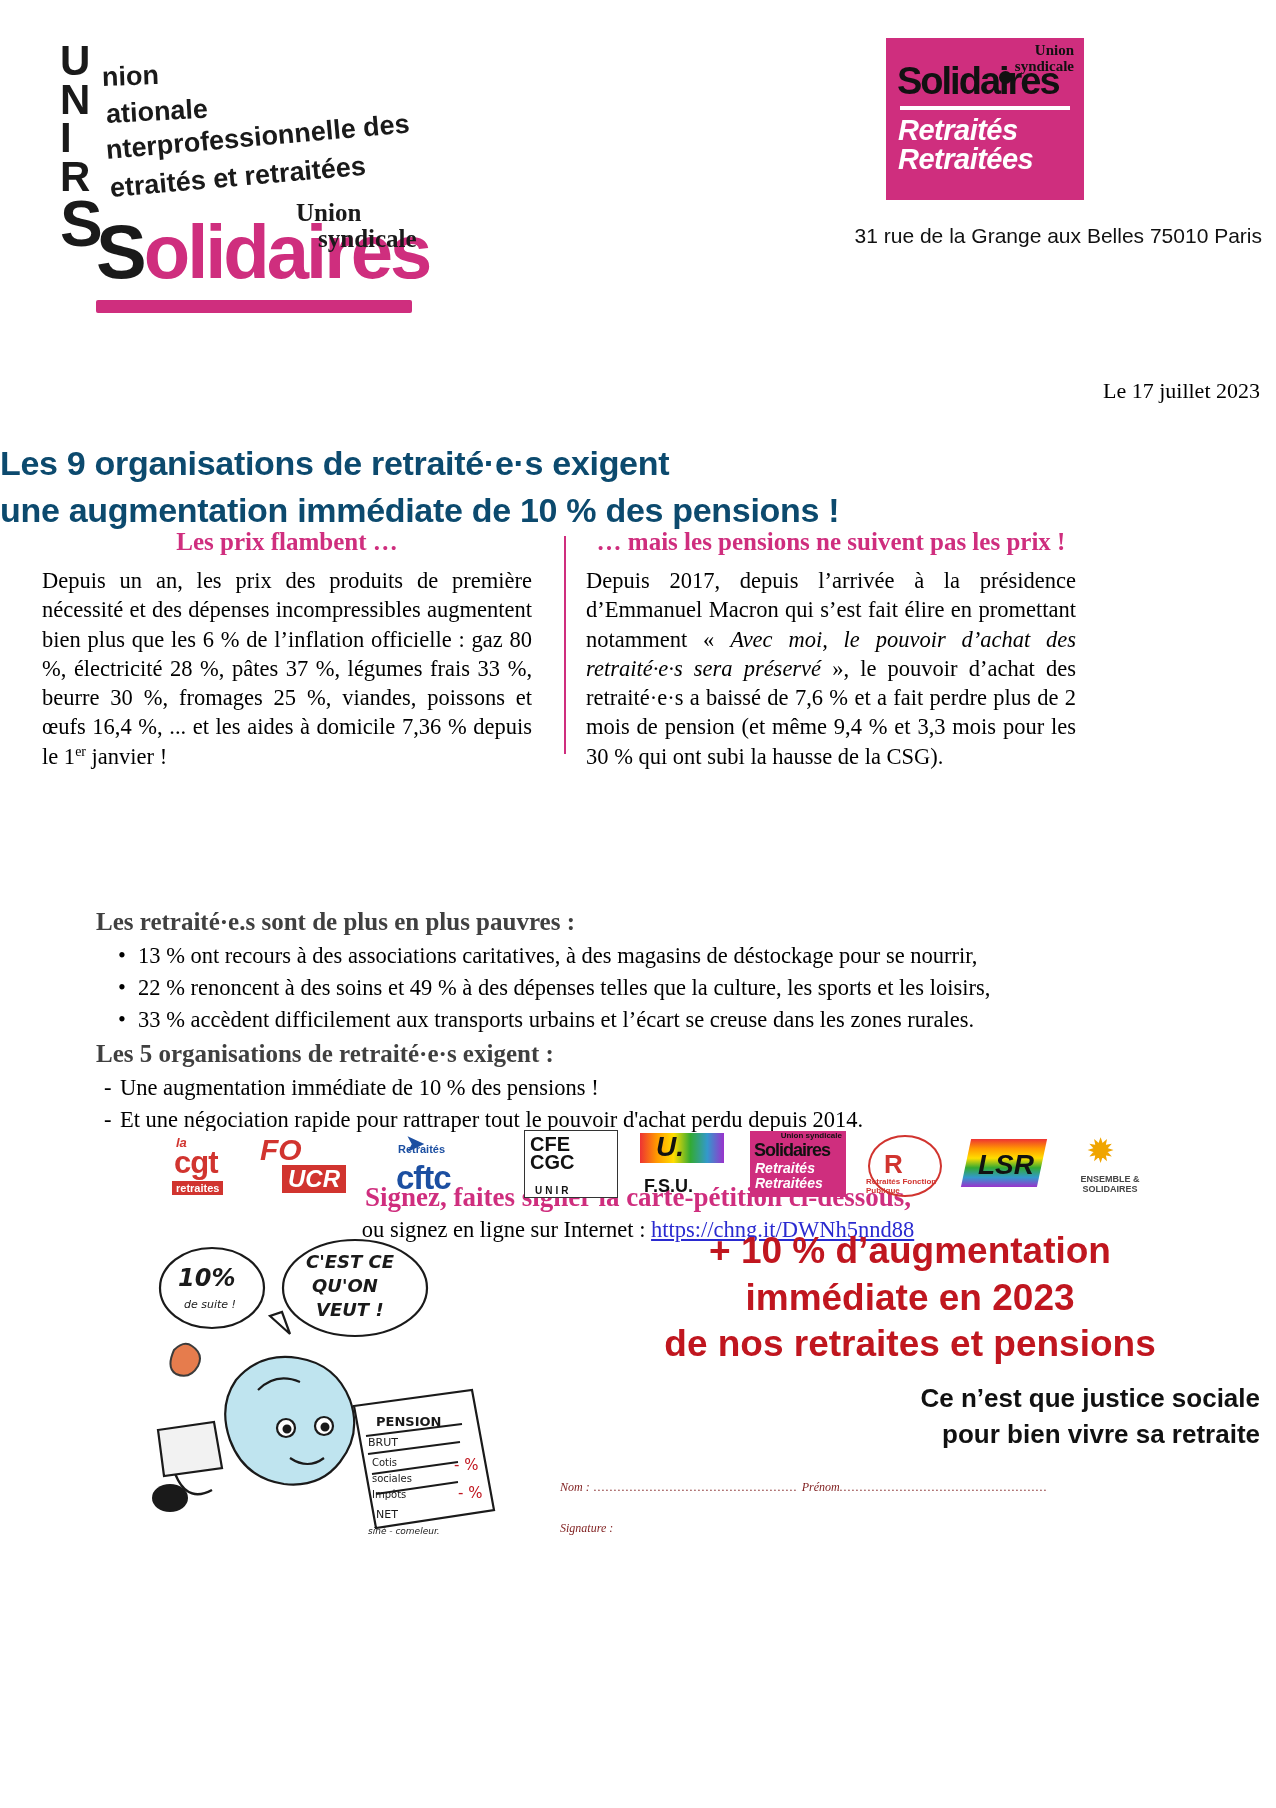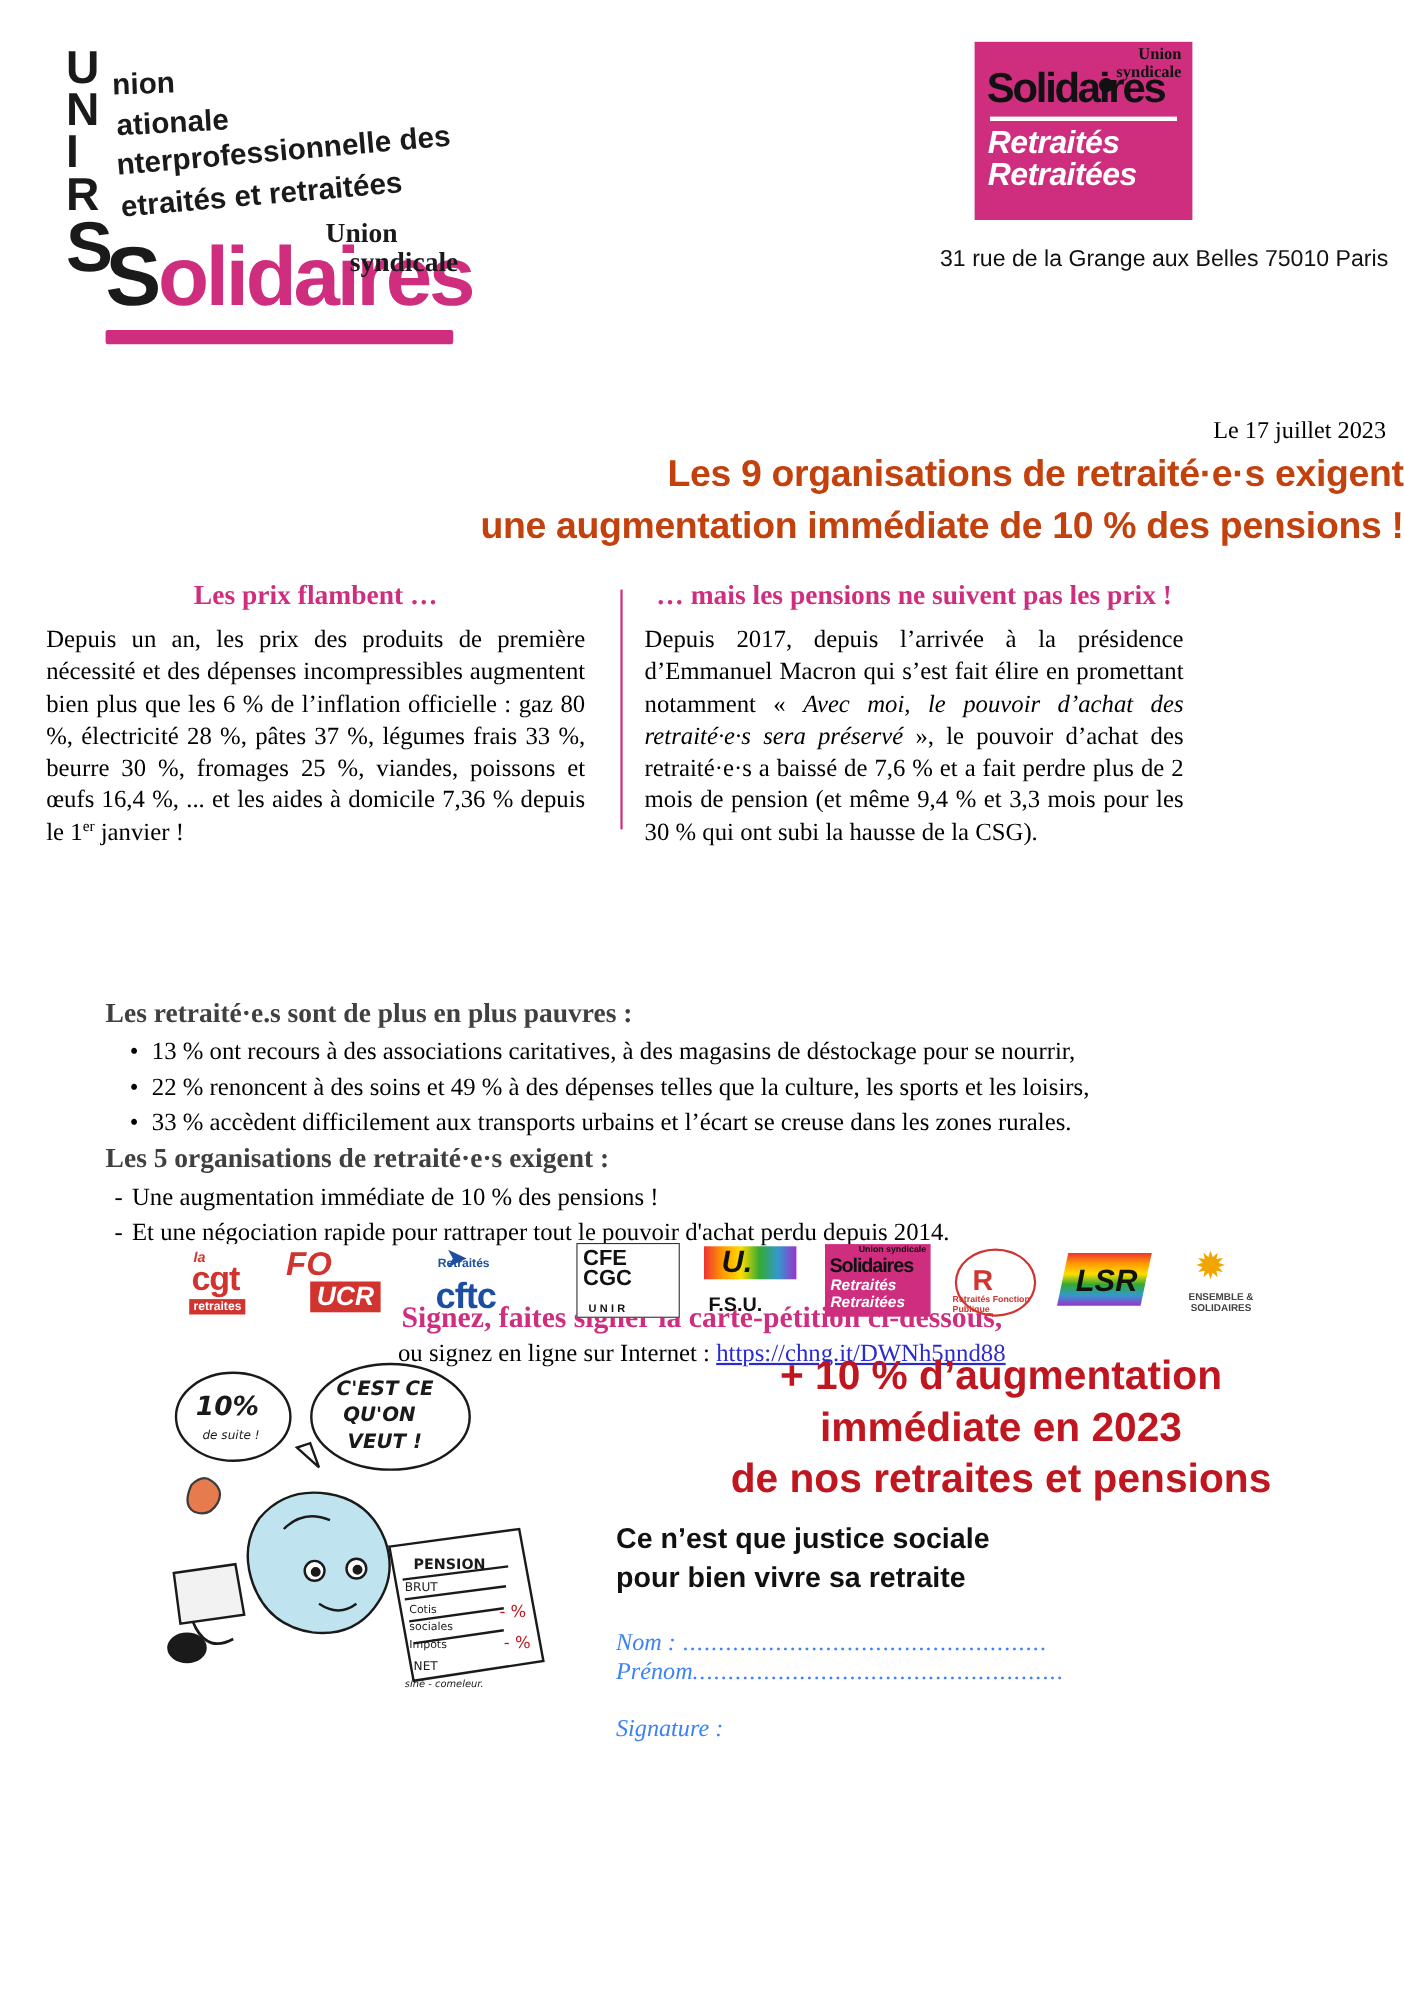--- a/index.html
+++ b/index.html
@@ -88,22 +88,22 @@
     font-family:"Liberation Sans", sans-serif;
     font-size:21px;line-height:1.35;color:#111;
   }
 
   
   .date{
     position:absolute;right:16px;top:378px;
     font-size:22px;font-family:"Liberation Serif", serif;
   }
   .main-title{
-    position:absolute;left:0;top:408px;width:1276px;text-align:right;
-    color:#c2410c;font-family:"Liberation Sans", sans-serif;
+    position:absolute;left:0;top:440px;width:1276px;text-align:left;
+    color:#0c4a6e;font-family:"Liberation Sans", sans-serif;
     font-weight:bold;font-size:34px;line-height:1.38;letter-spacing:-0.3px;
   }
 
   
   .cols{position:absolute;left:42px;top:528px;width:1034px;}
   .col{width:490px;float:left;}
   .col.right{margin-left:54px;padding-left:0;}
   .col-sep{
     position:absolute;left:522px;top:8px;width:2px;height:218px;background:#cf2e7e;
   }
@@ -208,27 +208,27 @@
   
   .cartoon{position:absolute;left:140px;top:1230px;width:420px;height:310px;}
   .cartoon svg{width:100%;height:100%;}
 
   .claim{
     position:absolute;left:560px;top:1228px;width:700px;text-align:center;
     color:#c0161f;font-family:"Liberation Sans", sans-serif;font-weight:bold;
     font-size:37px;line-height:1.26;
   }
   .claim2{
-    position:absolute;left:560px;top:1380px;width:700px;text-align:left;
+    position:absolute;left:560px;top:1380px;width:700px;text-align:right;
     color:#111;font-family:"Liberation Sans", sans-serif;font-weight:bold;
     font-size:26px;line-height:1.4;
   }
   .form{
     position:absolute;left:560px;top:1480px;width:640px;
-    font-family:"Liberation Serif", serif;font-style:italic;font-size:22px;color:#3b82f6;
+    font-family:"Liberation Serif", serif;font-style:italic;font-size:12px;color:#7f1d1d;
   }
   .form .row{margin-bottom:26px;}
   .dots{letter-spacing:1px;}
   .clearfix:after{content:"";display:table;clear:both;}
 </style>
 </head>
 <body>
 
 <div class="page">
 

